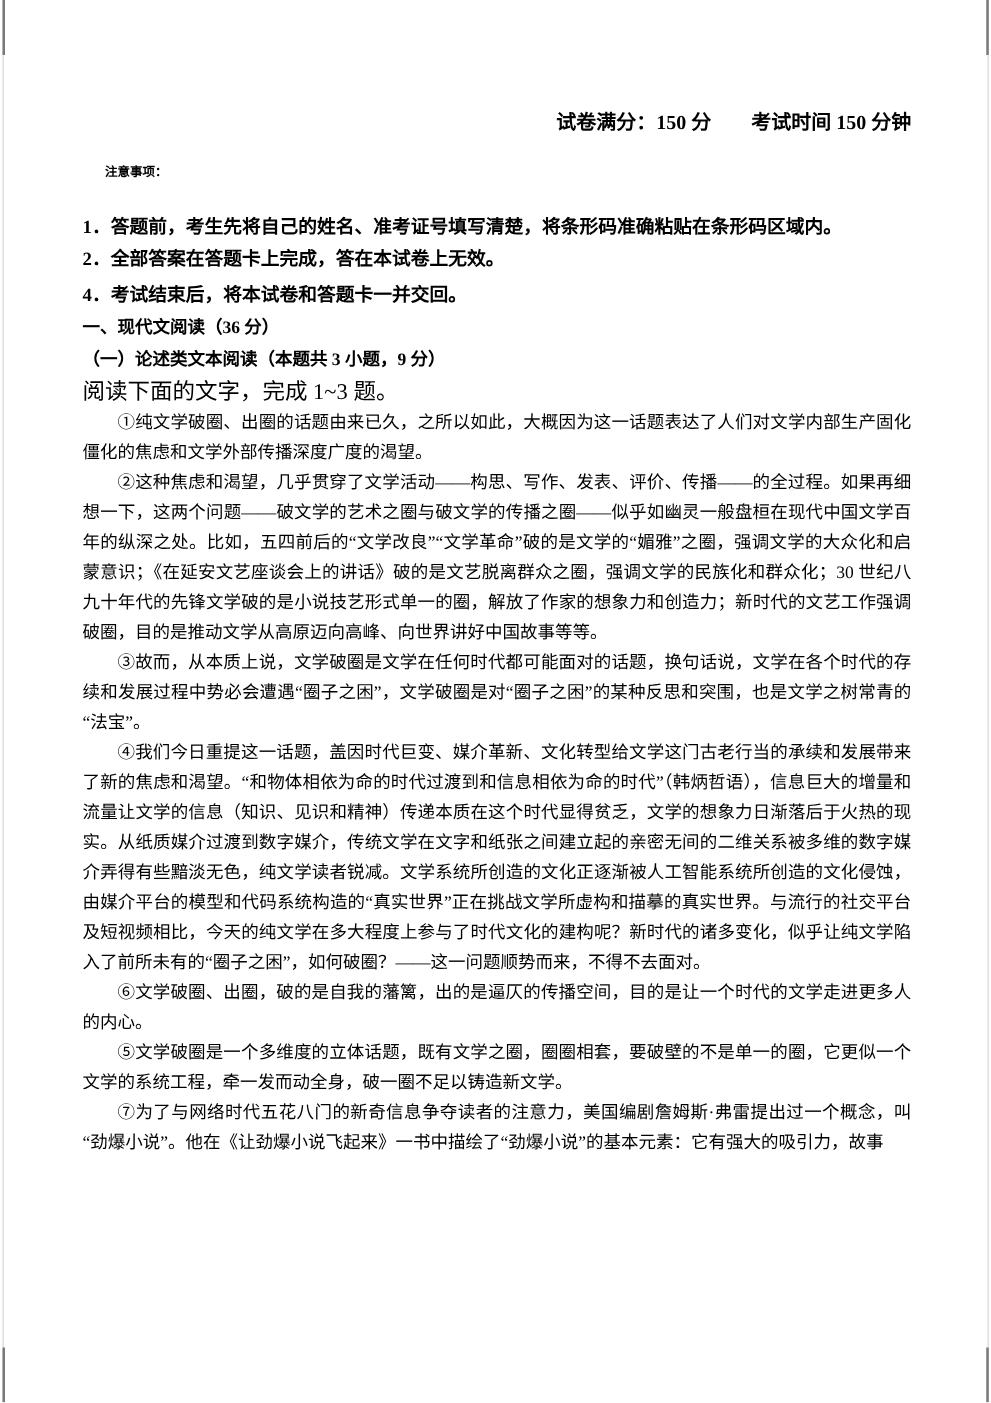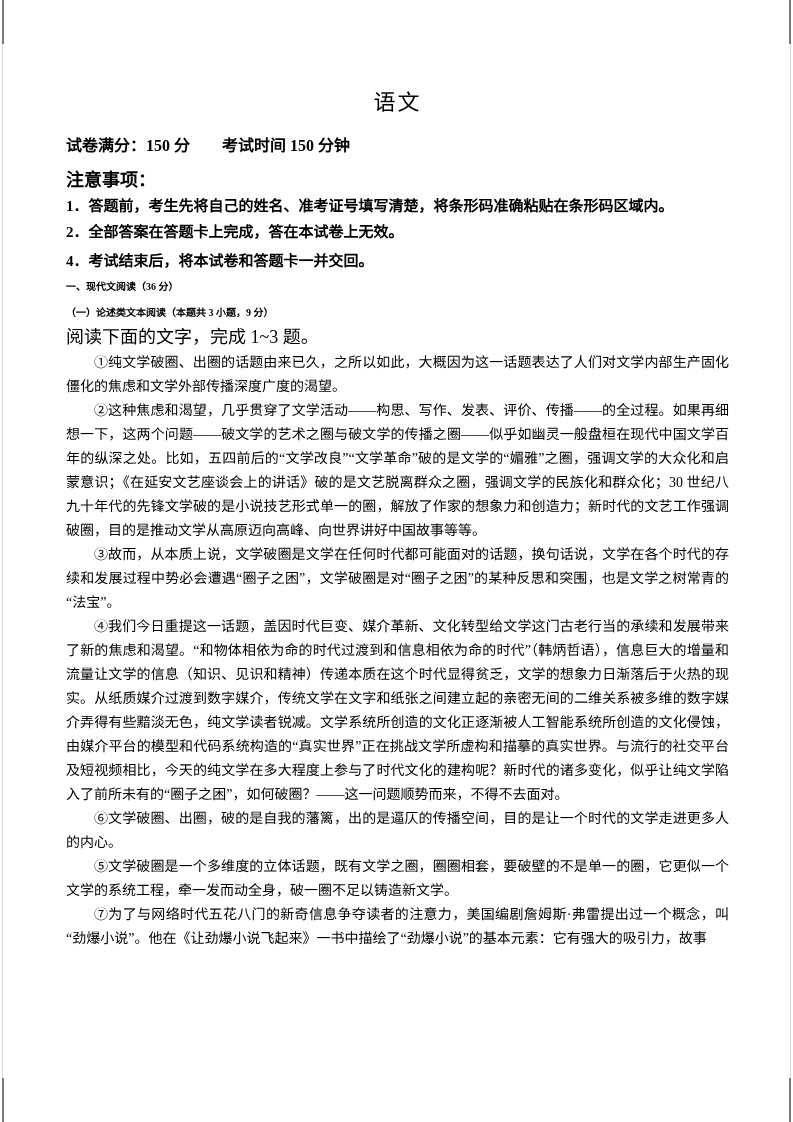--- a/index.html
+++ b/index.html
@@ -23,42 +23,42 @@
   .tick.bl{left:2px;bottom:0;}
   .tick.br{right:2px;bottom:0;}
   .title{
     text-align:center;
     font-size:22px;
     font-weight:400;
     letter-spacing:2px;
     margin:0 0 16px 0;
   }
   .subtitle{
-    text-align:left;
+    text-align:right;
     font-size:16px;
     font-weight:700;
     margin:0 0 12px 0;
     white-space:pre;
   }
   .notice-head{
-    font-size:18px;
+    font-size:10px;
     font-weight:700;
     line-height:25px;
-    margin:0;
+    margin:18px;
   }
   .notice{
     font-size:15px;
     font-weight:700;
     line-height:26px;
     margin:0;
     text-align:justify;
   }
   .notice.gap{margin-top:3px;}
   .sec{
-    font-size:10px;
+    font-size:14px;
     font-weight:700;
     line-height:26px;
     margin:0;
   }
   .instr{
     font-size:18px;
     font-weight:400;
     line-height:23px;
     margin:0 0 2px 0;
   }
@@ -76,21 +76,20 @@
 
 <div class="page">
 
   <div class="edge left"></div>
   <div class="edge right"></div>
   <div class="tick tl"></div>
   <div class="tick tr"></div>
   <div class="tick bl"></div>
   <div class="tick br"></div>
 
-  <h1 class="title">语文</h1>
 
   <p class="subtitle">试卷满分：150 分　　考试时间 150 分钟</p>
 
   <p class="notice-head">注意事项：</p>
   <p class="notice">1．答题前，考生先将自己的姓名、准考证号填写清楚，将条形码准确粘贴在条形码区域内。</p>
   <p class="notice">2．全部答案在答题卡上完成，答在本试卷上无效。</p>
   <p class="notice gap">4．考试结束后，将本试卷和答题卡一并交回。</p>
 
   <p class="sec">一、现代文阅读（36 分）</p>
   <p class="sec">（一）论述类文本阅读（本题共 3 小题，9 分）</p>

